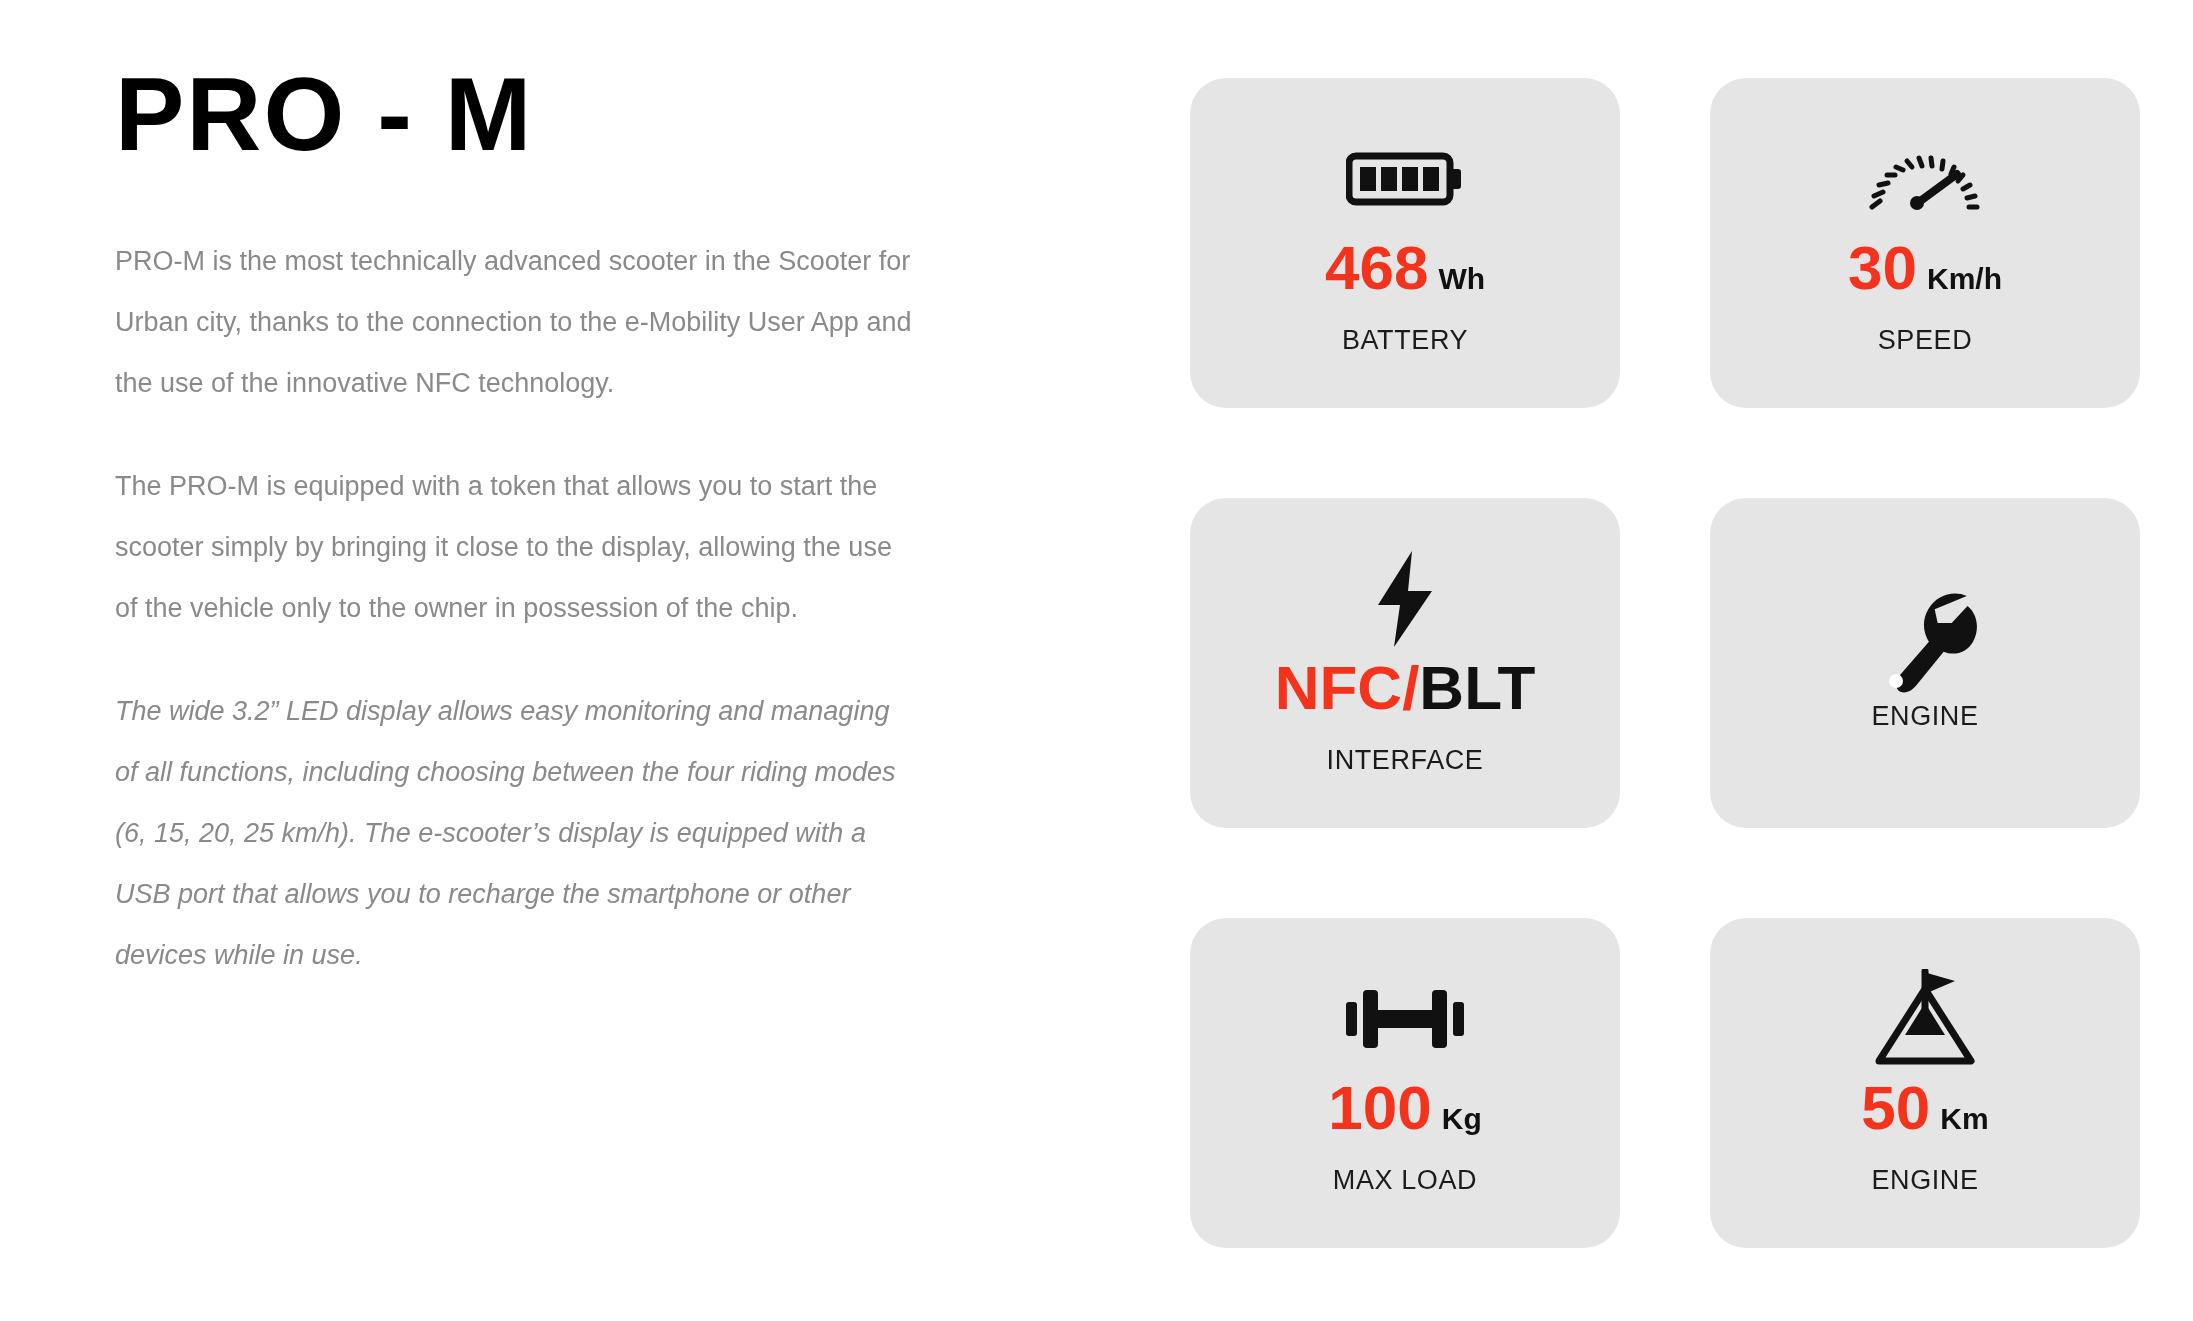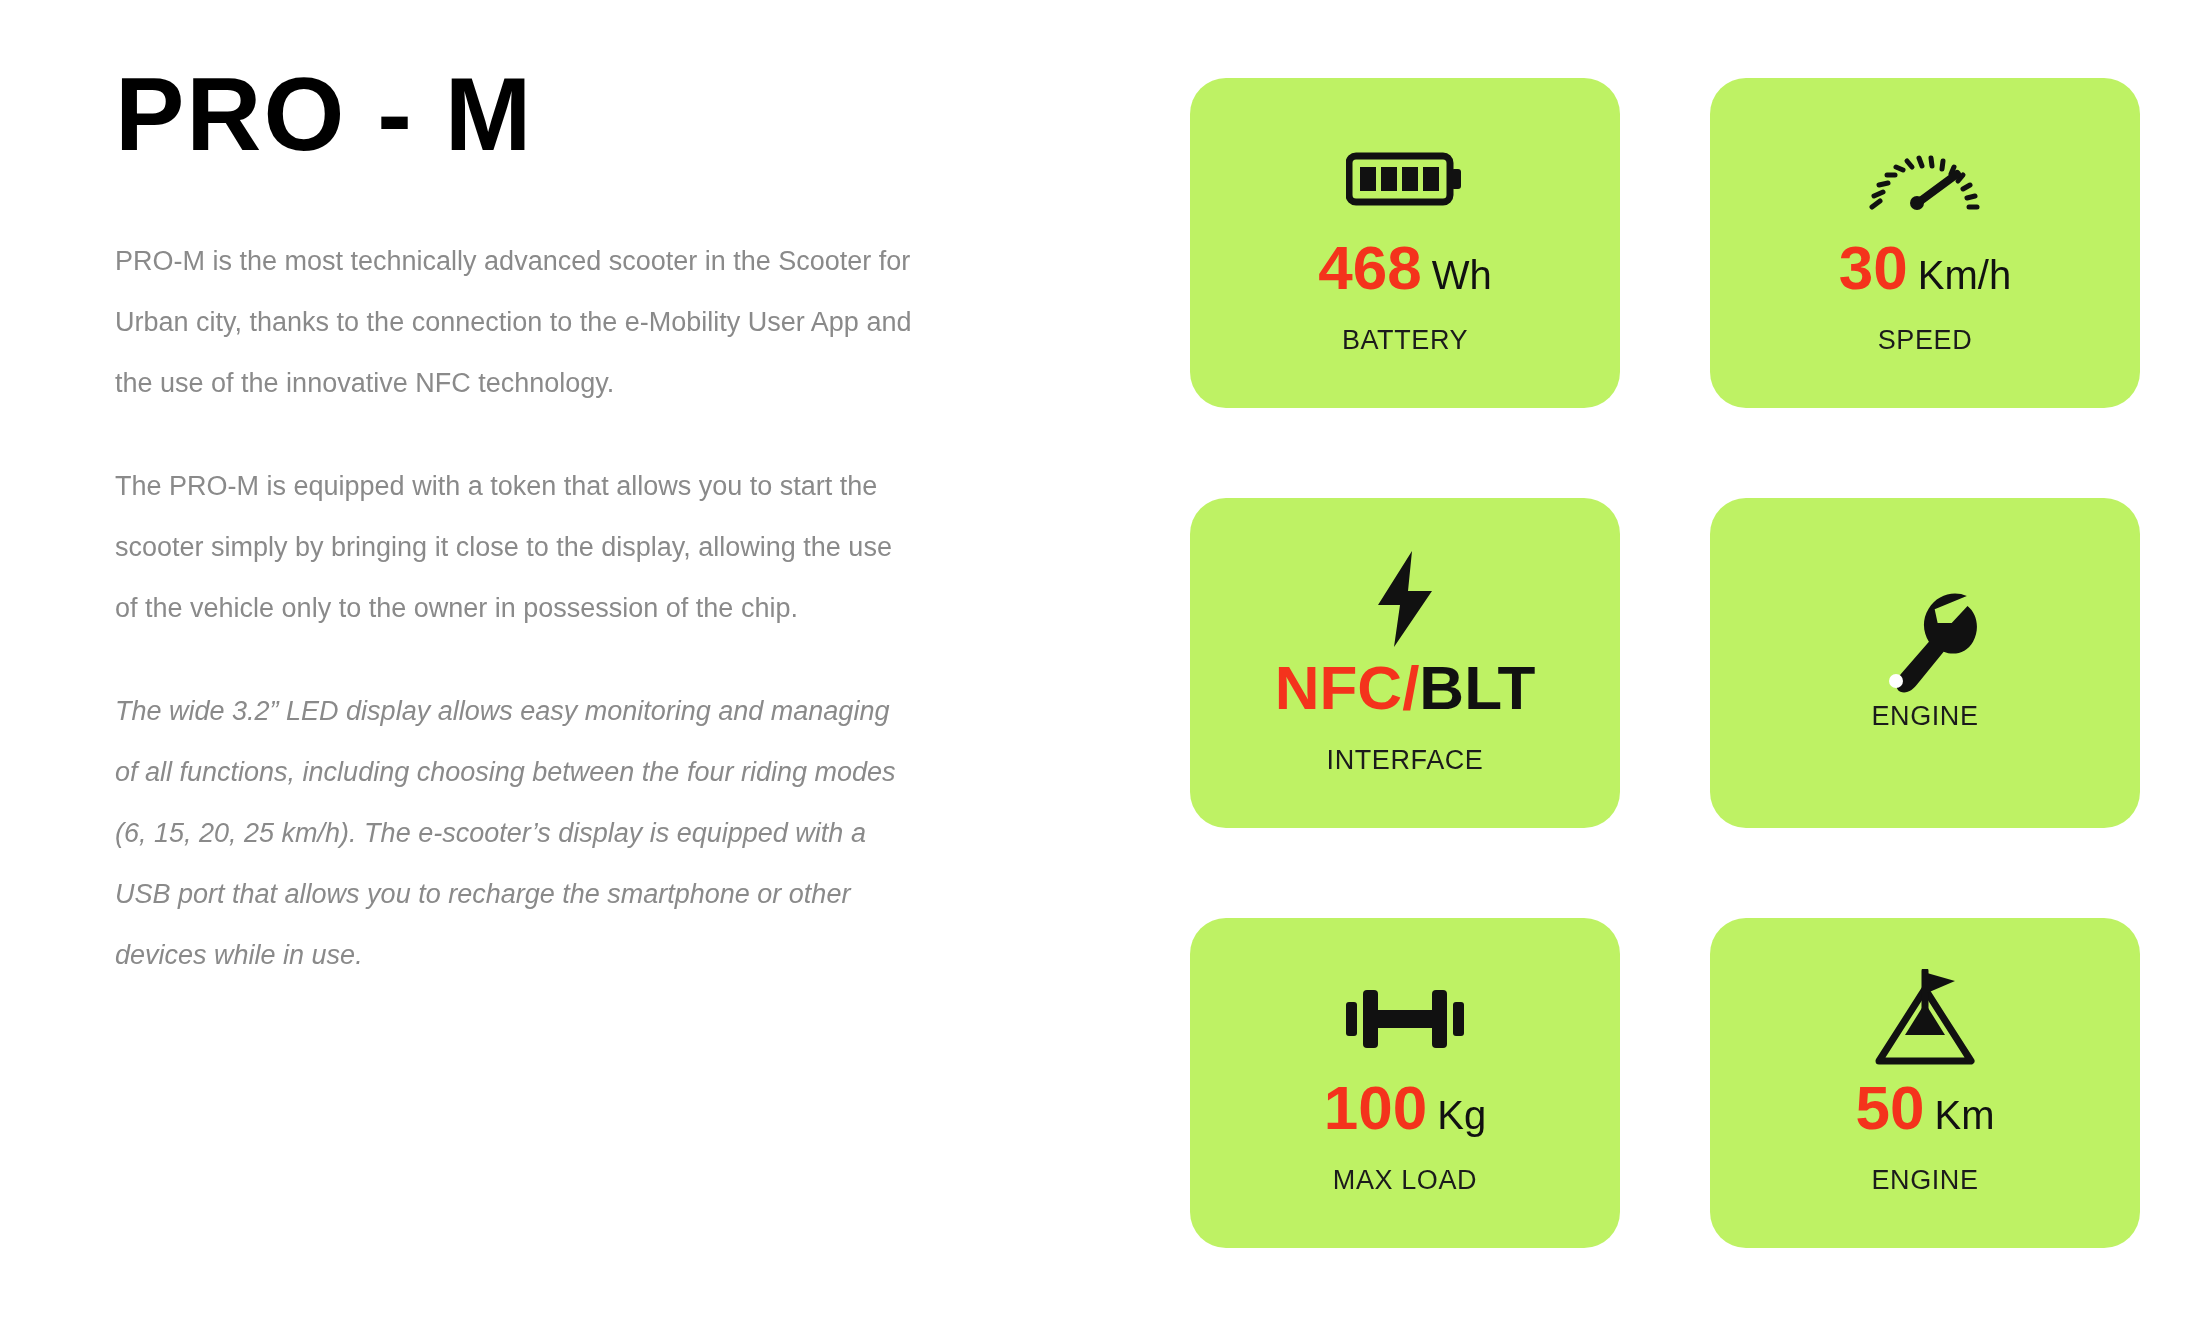--- a/index.html
+++ b/index.html
@@ -55,21 +55,21 @@
     padding-left: 10px;
   }
   .spec-grid {
     display: grid;
     grid-template-columns: 430px 430px;
     grid-auto-rows: 330px;
     column-gap: 90px;
     row-gap: 90px;
   }
   .spec-card {
-    background: #bef264;
+    background: #e5e5e5;
     border-radius: 36px;
     display: flex;
     flex-direction: column;
     align-items: center;
     justify-content: center;
     padding: 24px 2px;
   }
   .spec-icon {
     height: 96px;
     display: flex;
@@ -84,22 +84,22 @@
     margin-bottom: 26px;
     white-space: nowrap;
   }
   .spec-number {
     font-size: 62px;
     font-weight: 700;
     color: #f4331c;
     line-height: 1;
   }
   .spec-unit {
-    font-size: 40px;
-    font-weight: 400;
+    font-size: 30px;
+    font-weight: 700;
     color: #111;
     margin-left: 10px;
     line-height: 1;
   }
   .spec-number.dual {
     color: #f4331c;
   }
   .spec-dual-sep {
     font-size: 62px;
     font-weight: 700;

